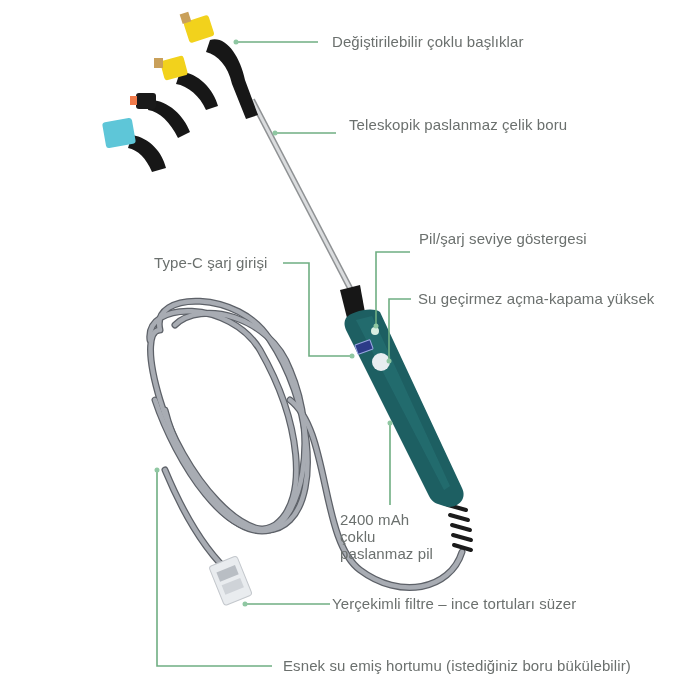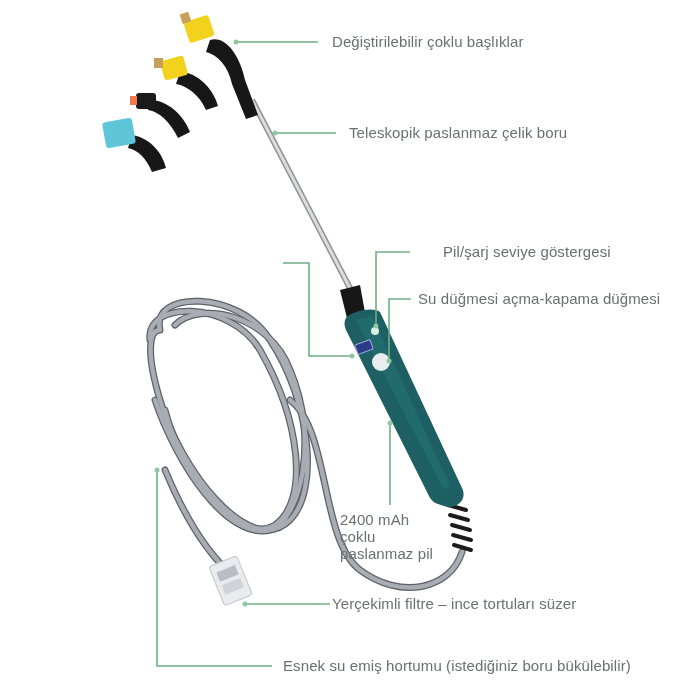--- a/index.html
+++ b/index.html
@@ -98,23 +98,24 @@
       <circle cx="376" cy="326" r="2.5"></circle>
       <circle cx="352" cy="356" r="2.5"></circle>
       <circle cx="389" cy="361" r="2.5"></circle>
       <circle cx="390" cy="423" r="2.5"></circle>
       <circle cx="245" cy="604" r="2.5"></circle>
       <circle cx="157" cy="470" r="2.5"></circle>
     </g>
   </svg>
 
   <div class="label" style="left:332px; top:33px;">Değiştirilebilir çoklu başlıklar</div>
-  <div class="label" style="left:349px; top:124px;">Teleskopik paslanmaz çelik boru</div>
-  <div class="label" style="left:419px; top:243px;margin-left:24px;">Pil/şarj seviye göstergesi</div>
-  <div class="label" style="left:418px; top:290px;">Su düğmesi açma-kapama düğmesi</div>
+  <div class="label" style="left:349px; top:116px;">Teleskopik paslanmaz çelik boru</div>
+  <div class="label" style="left:419px; top:230px;">Pil/şarj seviye göstergesi</div>
+  <div class="label" style="left:154px; top:254px;">Type-C şarj girişi</div>
+  <div class="label" style="left:418px; top:290px;">Su geçirmez açma-kapama yüksek</div>
   <div class="label center" style="left:340px; top:511px; width:100px;">
     <div>2400 mAh</div>
     <div>çoklu</div>
     <div>paslanmaz pil</div>
   </div>
   <div class="label" style="left:332px; top:595px;text-align:right;">Yerçekimli filtre – ince tortuları süzer</div>
   <div class="label" style="left:283px; top:657px;">Esnek su emiş hortumu (istediğiniz boru bükülebilir)</div>
 
 </div>
 

